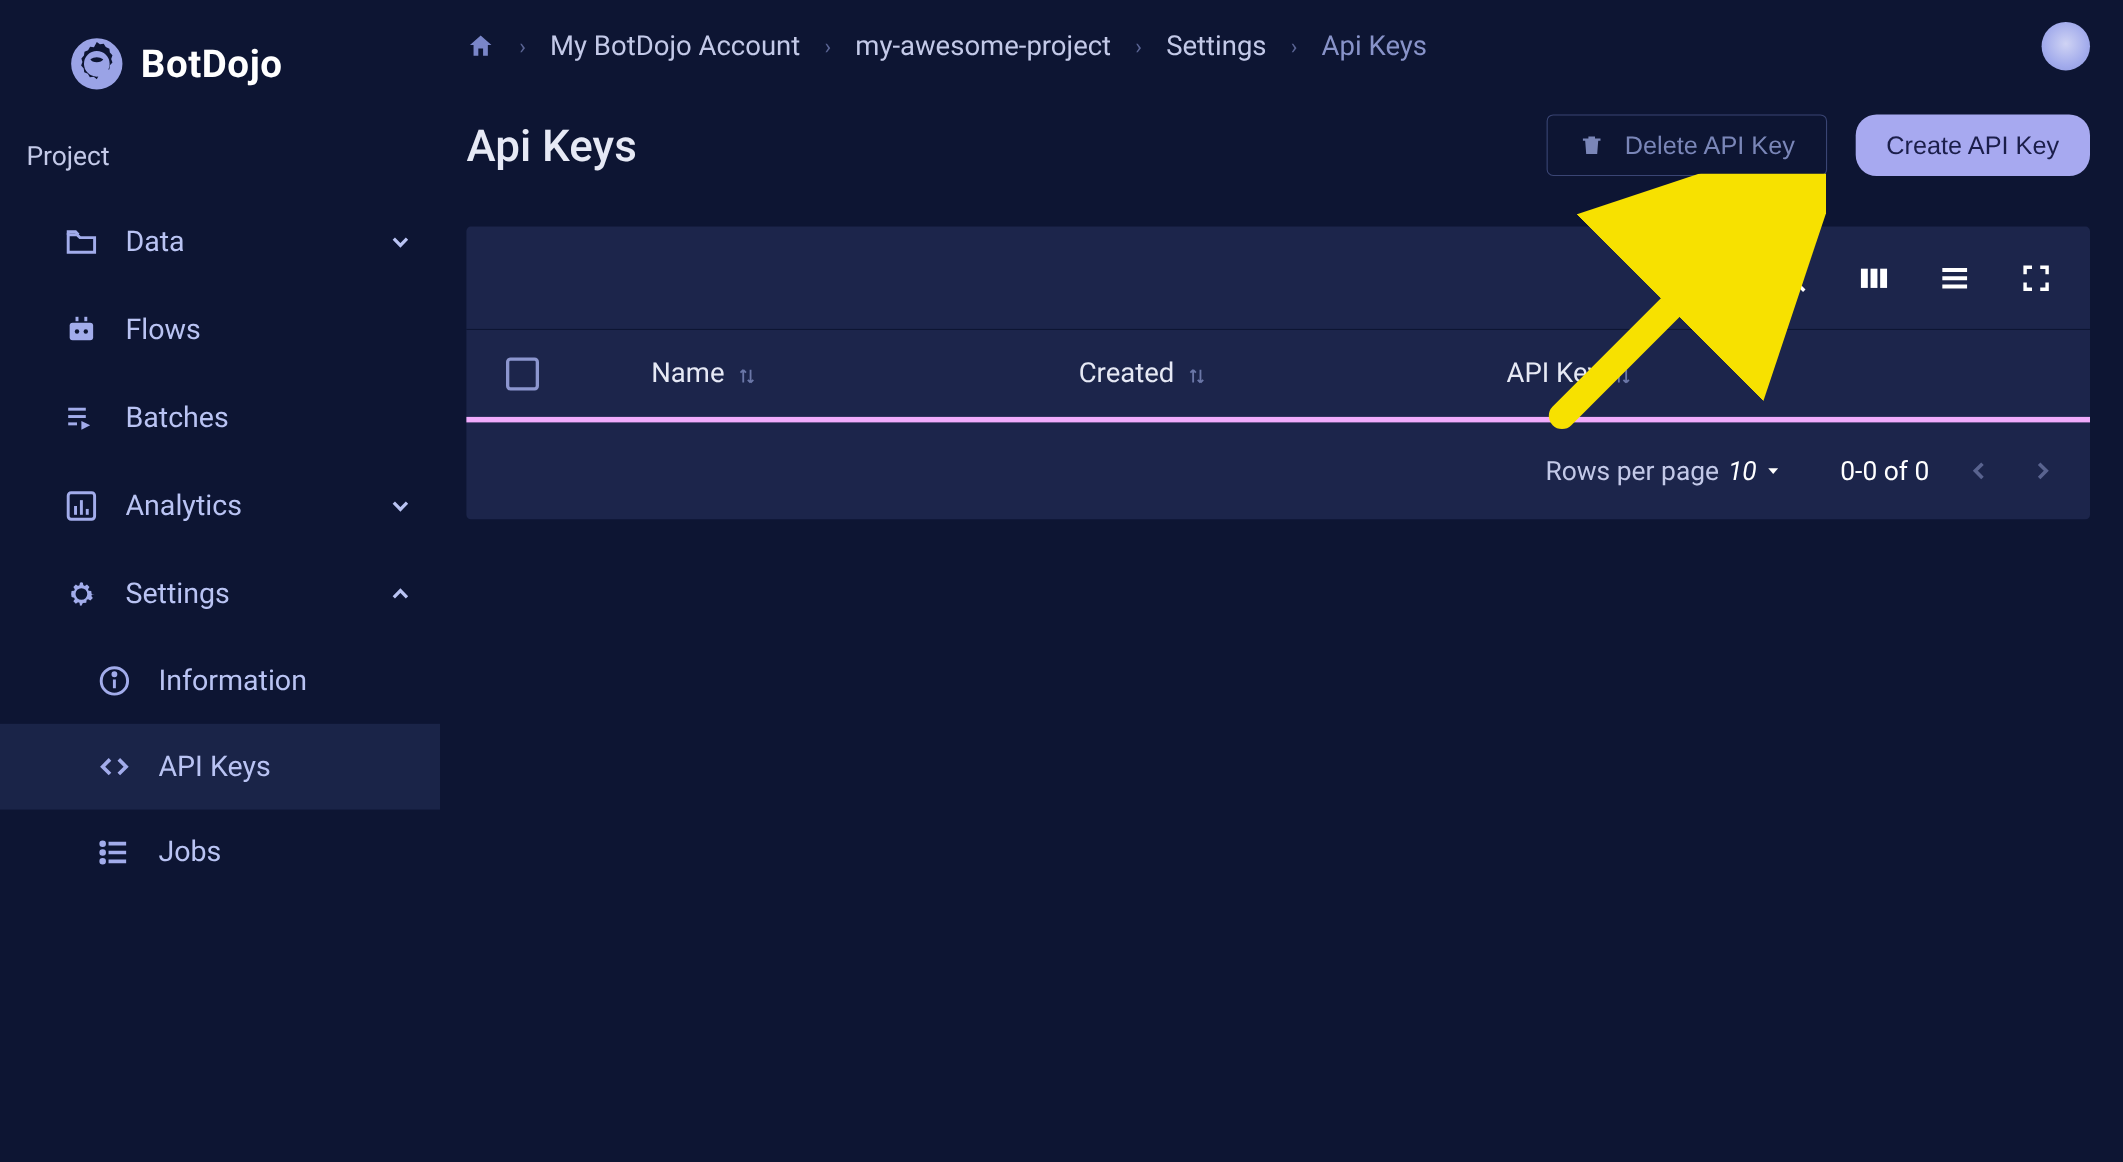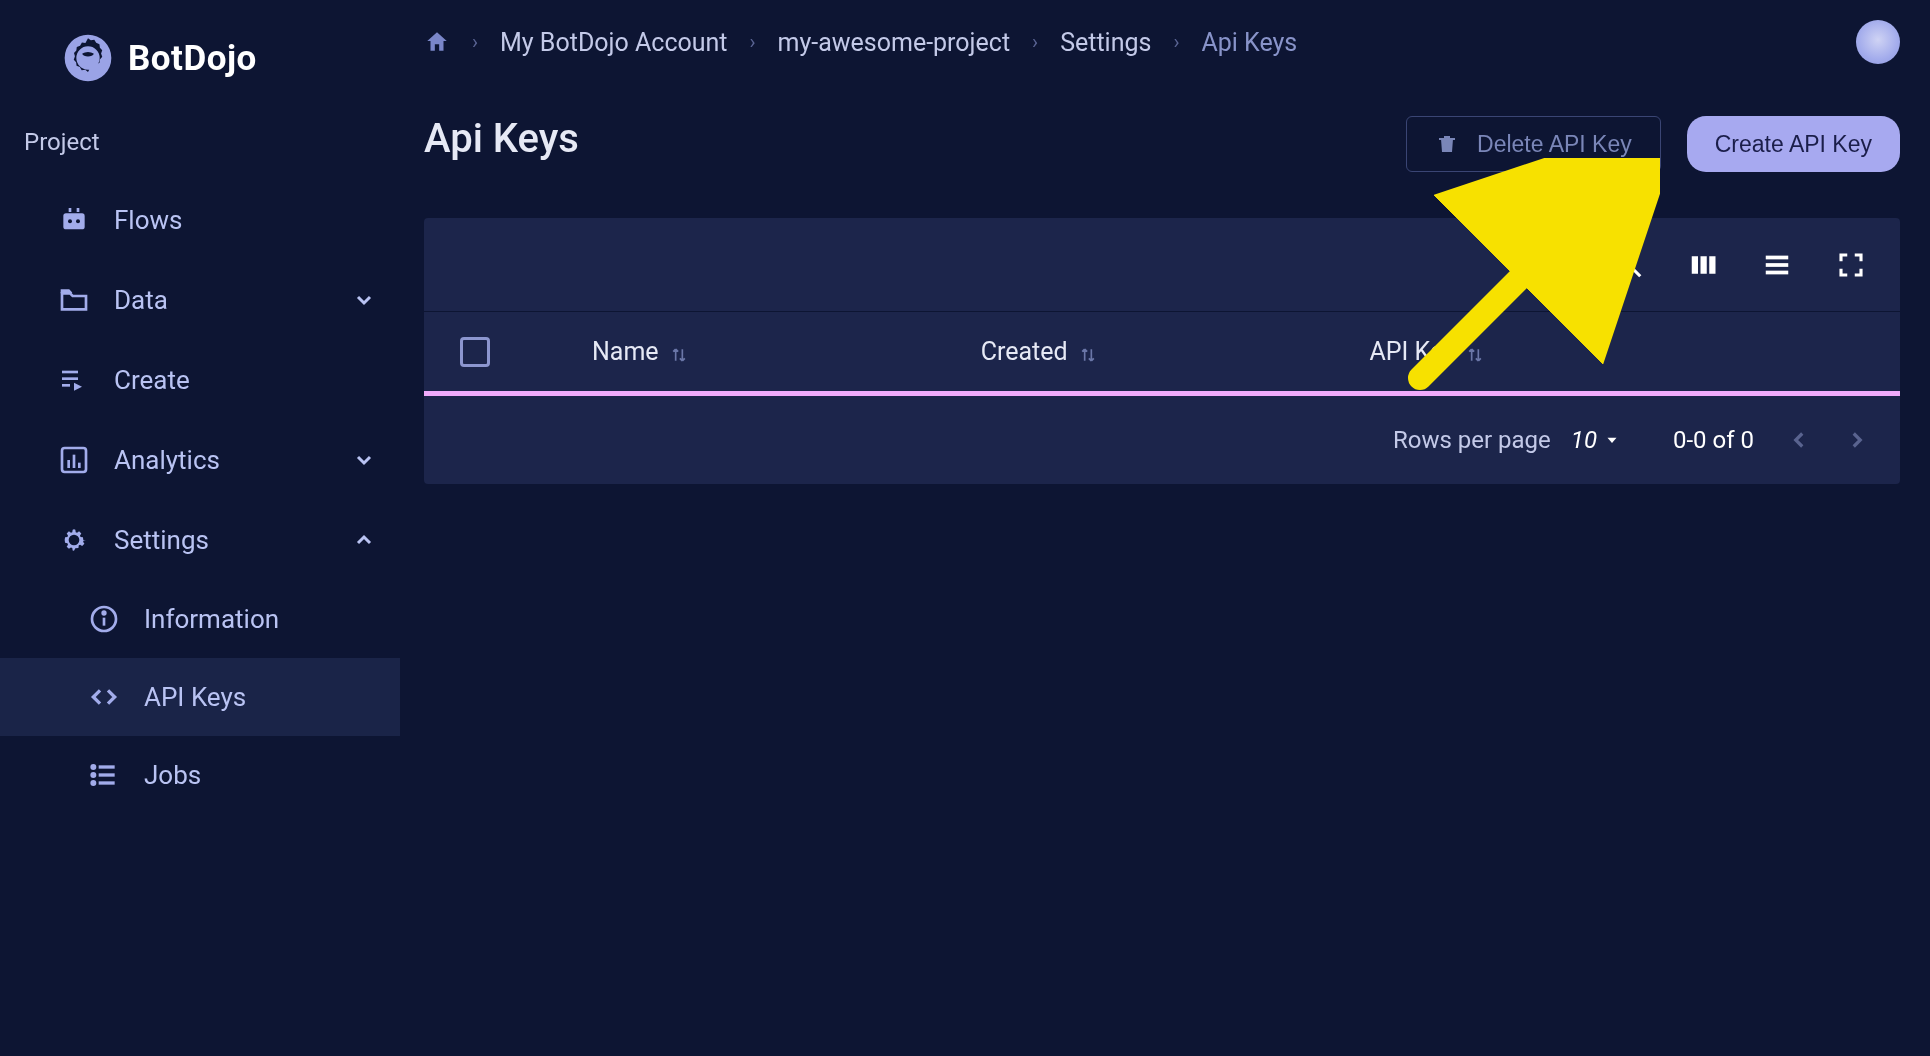--- a/index.html
+++ b/index.html
@@ -94,21 +94,20 @@
   .btn {
     height: 56px;
     padding: 0 28px;
     border-radius: 6px;
     font-size: 23px;
     display: inline-flex;
     align-items: center;
     gap: 18px;
     cursor: pointer;
     border: none;
-    margin-top: 12px;
   }
   .btn-outline {
     background: transparent;
     border: 1.5px solid #3a4574;
     color: #7a86b8;
     margin-right: 26px;
   }
   .btn-outline svg { color: #7a86b8; width: 24px; height:24px; }
   .btn-primary {
     background: #a7a9f0;
@@ -162,21 +161,21 @@
     border-bottom: 2px solid #4a5280;
   }
   .pagination {
     height: 88px;
     display: flex; align-items: center; justify-content: flex-end;
     gap: 32px;
     padding: 0 30px;
     font-size: 24px;
     color: #c3c9e8;
   }
-  .rows-per-page { display:flex; align-items:center; gap: 20px; }
+  .rows-per-page { display:flex; align-items:center; gap: 8px; }
   .page-select { display:flex; align-items:center; gap:6px; color:#fff; cursor:pointer;font-style:italic;}
   .page-nav { width: 26px; height: 26px; color: #59638f; cursor:pointer; }
   
   .annotation-arrow {
     position: absolute;
     top: 158px;
     left: 1400px;
     width: 260px;
     height: 240px;
     pointer-events: none;
@@ -192,56 +191,56 @@
           <path d="M12 2a10 10 0 100 20 10 10 0 000-20zm0 1.5l1.2.9 1.5-.2.8 1.3 1.4.6.2 1.5 1 1.1-.5 1.4.5 1.4-1 1.1-.2 1.5-1.4.6-.8 1.3-1.5-.2L12 18l-1.2-1-1.5.2-.8-1.3-1.4-.6-.2-1.5-1-1.1.5-1.4L6 9.9l1-1.1.2-1.5 1.4-.6.8-1.3 1.5.2L12 3.5zM12 7a5 5 0 100 10 5 5 0 000-10zm-2.5 3.2c.8-.5 1.6-.8 2.5-.8s1.7.3 2.5.8c-.3.7-1.3 1.2-2.5 1.2s-2.2-.5-2.5-1.2zm0 2.6c.3.7 1.3 1.2 2.5 1.2s2.2-.5 2.5-1.2c-.8.5-1.6.8-2.5.8s-1.7-.3-2.5-.8z"></path>
         </svg>
     </span>
     <span class="logo-text">BotDojo</span>
   </div>
 
   <div class="section-label">Project</div>
 
   <div class="nav-item">
     <span class="nav-icon">
+      <svg viewBox="0 0 24 24" fill="none" stroke="currentColor" stroke-width="2">
+          <path d="M3 7h6l2 2h10v10H3z"></path>
+          <path d="M3 7V5h5l2 2"></path>
+        </svg>
+    </span>
+    <span class="nav-label">Data</span>
+    <span class="chevron">
+      <svg viewBox="0 0 24 24" fill="none" stroke="currentColor" stroke-width="3">
+          <polyline points="6 9 12 15 18 9"></polyline>
+        </svg>
+    </span>
+  </div>
+
+  <div class="nav-item">
+    <span class="nav-icon">
       <svg viewBox="0 0 24 24" fill="currentColor">
           <rect x="4" y="7" width="16" height="12" rx="2"></rect>
           <circle cx="9" cy="13" r="1.5" fill="#0d1533"></circle>
           <circle cx="15" cy="13" r="1.5" fill="#0d1533"></circle>
           <rect x="8" y="3" width="2" height="3"></rect>
           <rect x="14" y="3" width="2" height="3"></rect>
         </svg>
     </span>
     <span class="nav-label">Flows</span>
   </div>
 
   <div class="nav-item">
     <span class="nav-icon">
-      <svg viewBox="0 0 24 24" fill="none" stroke="currentColor" stroke-width="2">
-          <path d="M3 7h6l2 2h10v10H3z"></path>
-          <path d="M3 7V5h5l2 2"></path>
-        </svg>
-    </span>
-    <span class="nav-label">Data</span>
-    <span class="chevron">
-      <svg viewBox="0 0 24 24" fill="none" stroke="currentColor" stroke-width="3">
-          <polyline points="6 9 12 15 18 9"></polyline>
-        </svg>
-    </span>
-  </div>
-
-  <div class="nav-item">
-    <span class="nav-icon">
       <svg viewBox="0 0 24 24" fill="currentColor">
           <rect x="3" y="5" width="12" height="2"></rect>
           <rect x="3" y="10" width="12" height="2"></rect>
           <rect x="3" y="15" width="6" height="2"></rect>
           <polygon points="12,14 12,20 18,17"></polygon>
         </svg>
     </span>
-    <span class="nav-label">Create</span>
+    <span class="nav-label">Batches</span>
   </div>
 
   <div class="nav-item">
     <span class="nav-icon">
       <svg viewBox="0 0 24 24" fill="currentColor">
           <rect x="3" y="3" width="18" height="18" rx="2" fill="none" stroke="currentColor" stroke-width="2"></rect>
           <rect x="7" y="12" width="2" height="6"></rect>
           <rect x="11" y="8" width="2" height="10"></rect>
           <rect x="15" y="14" width="2" height="4"></rect>
         </svg>

